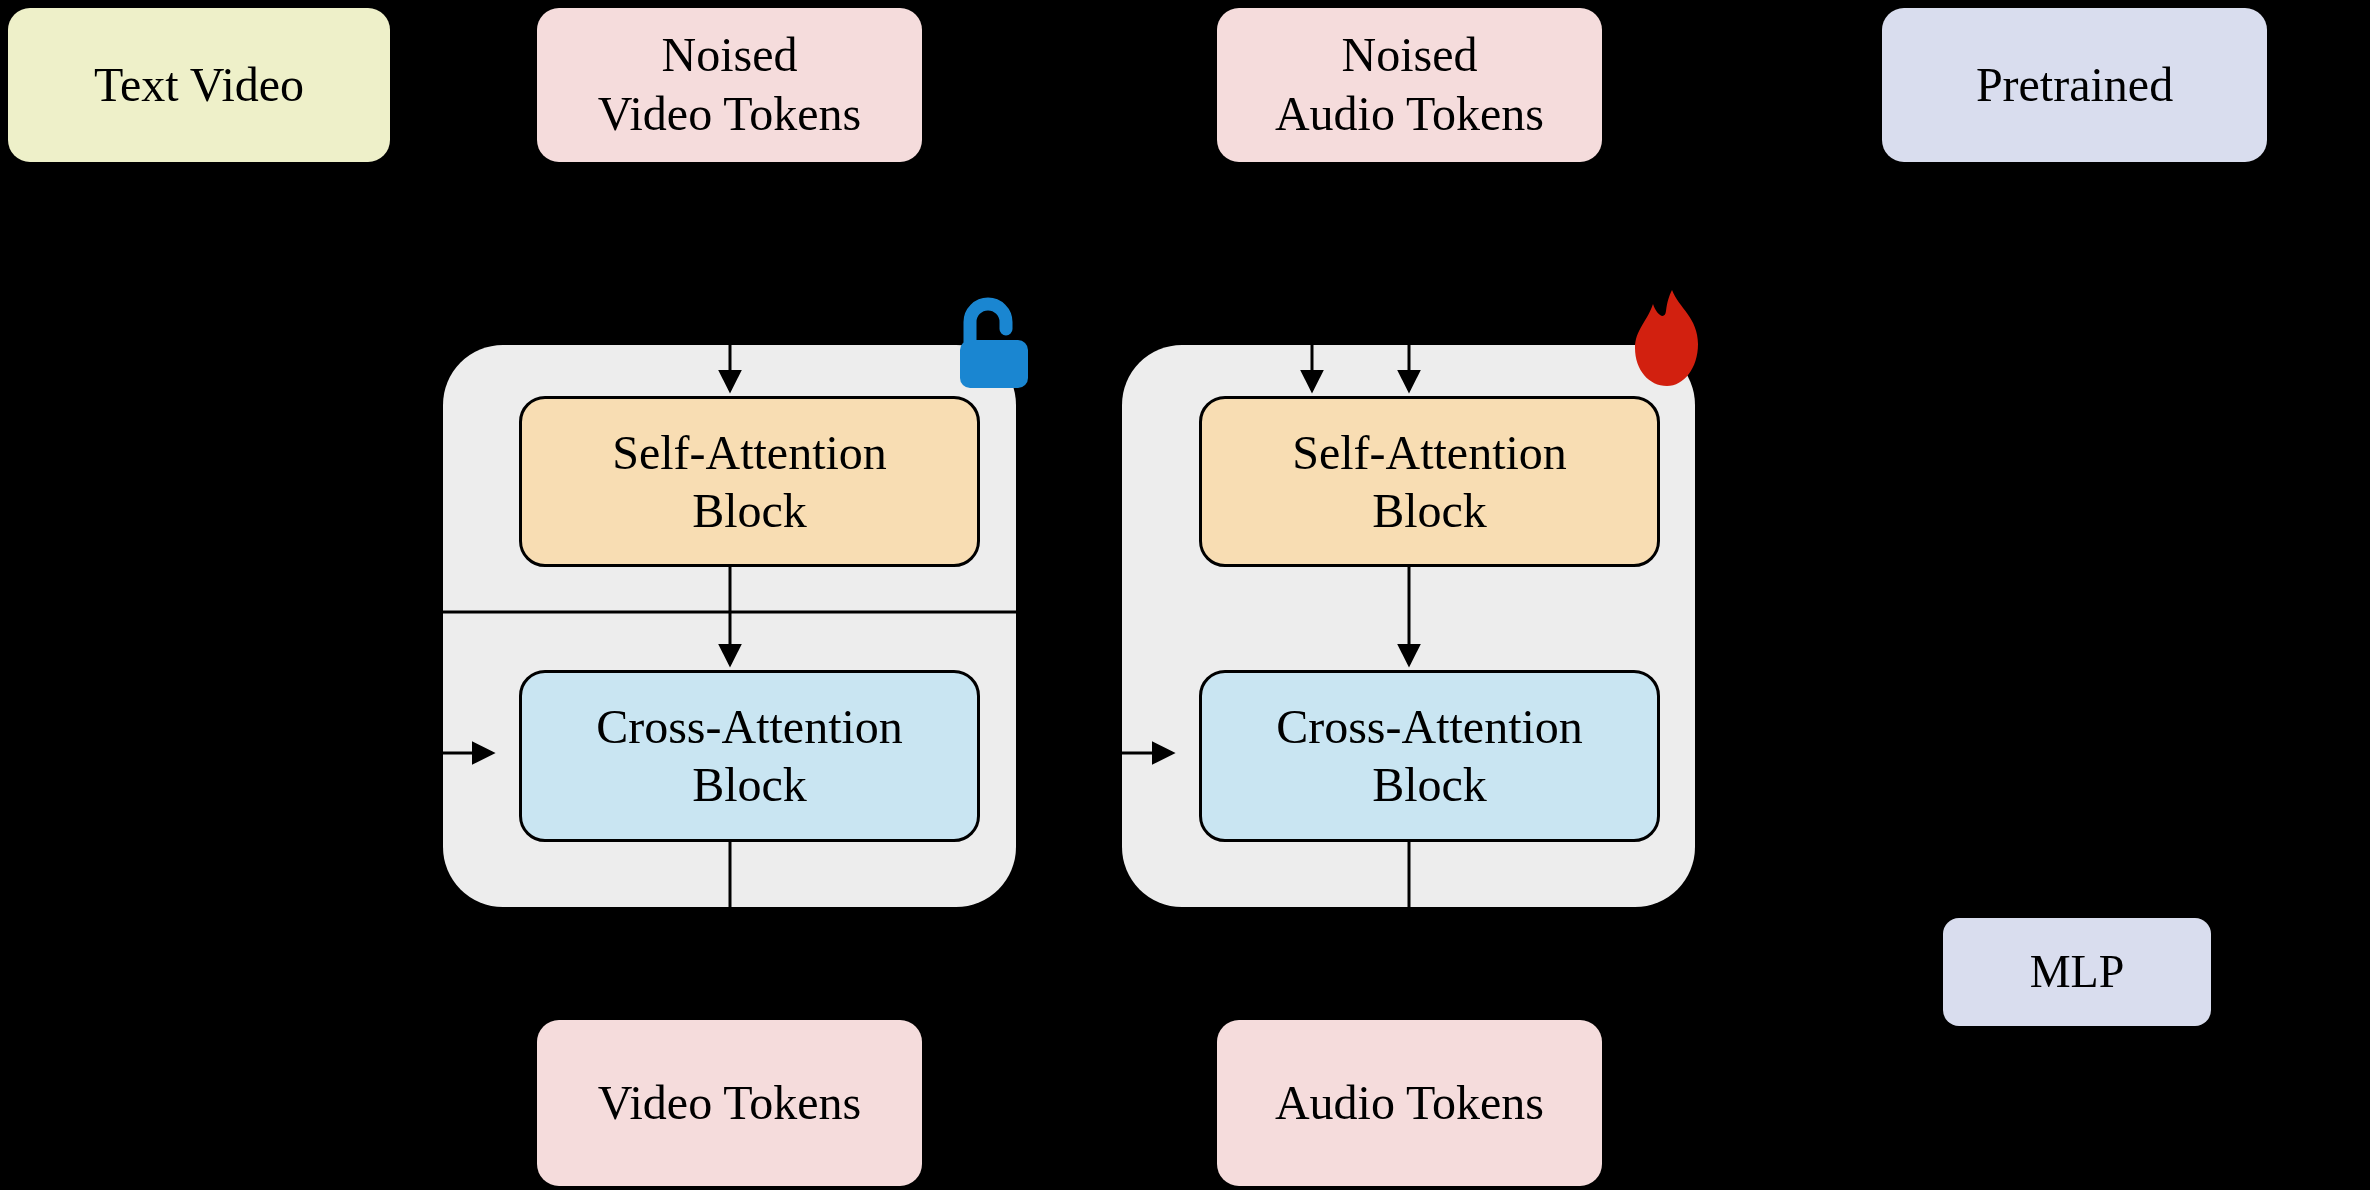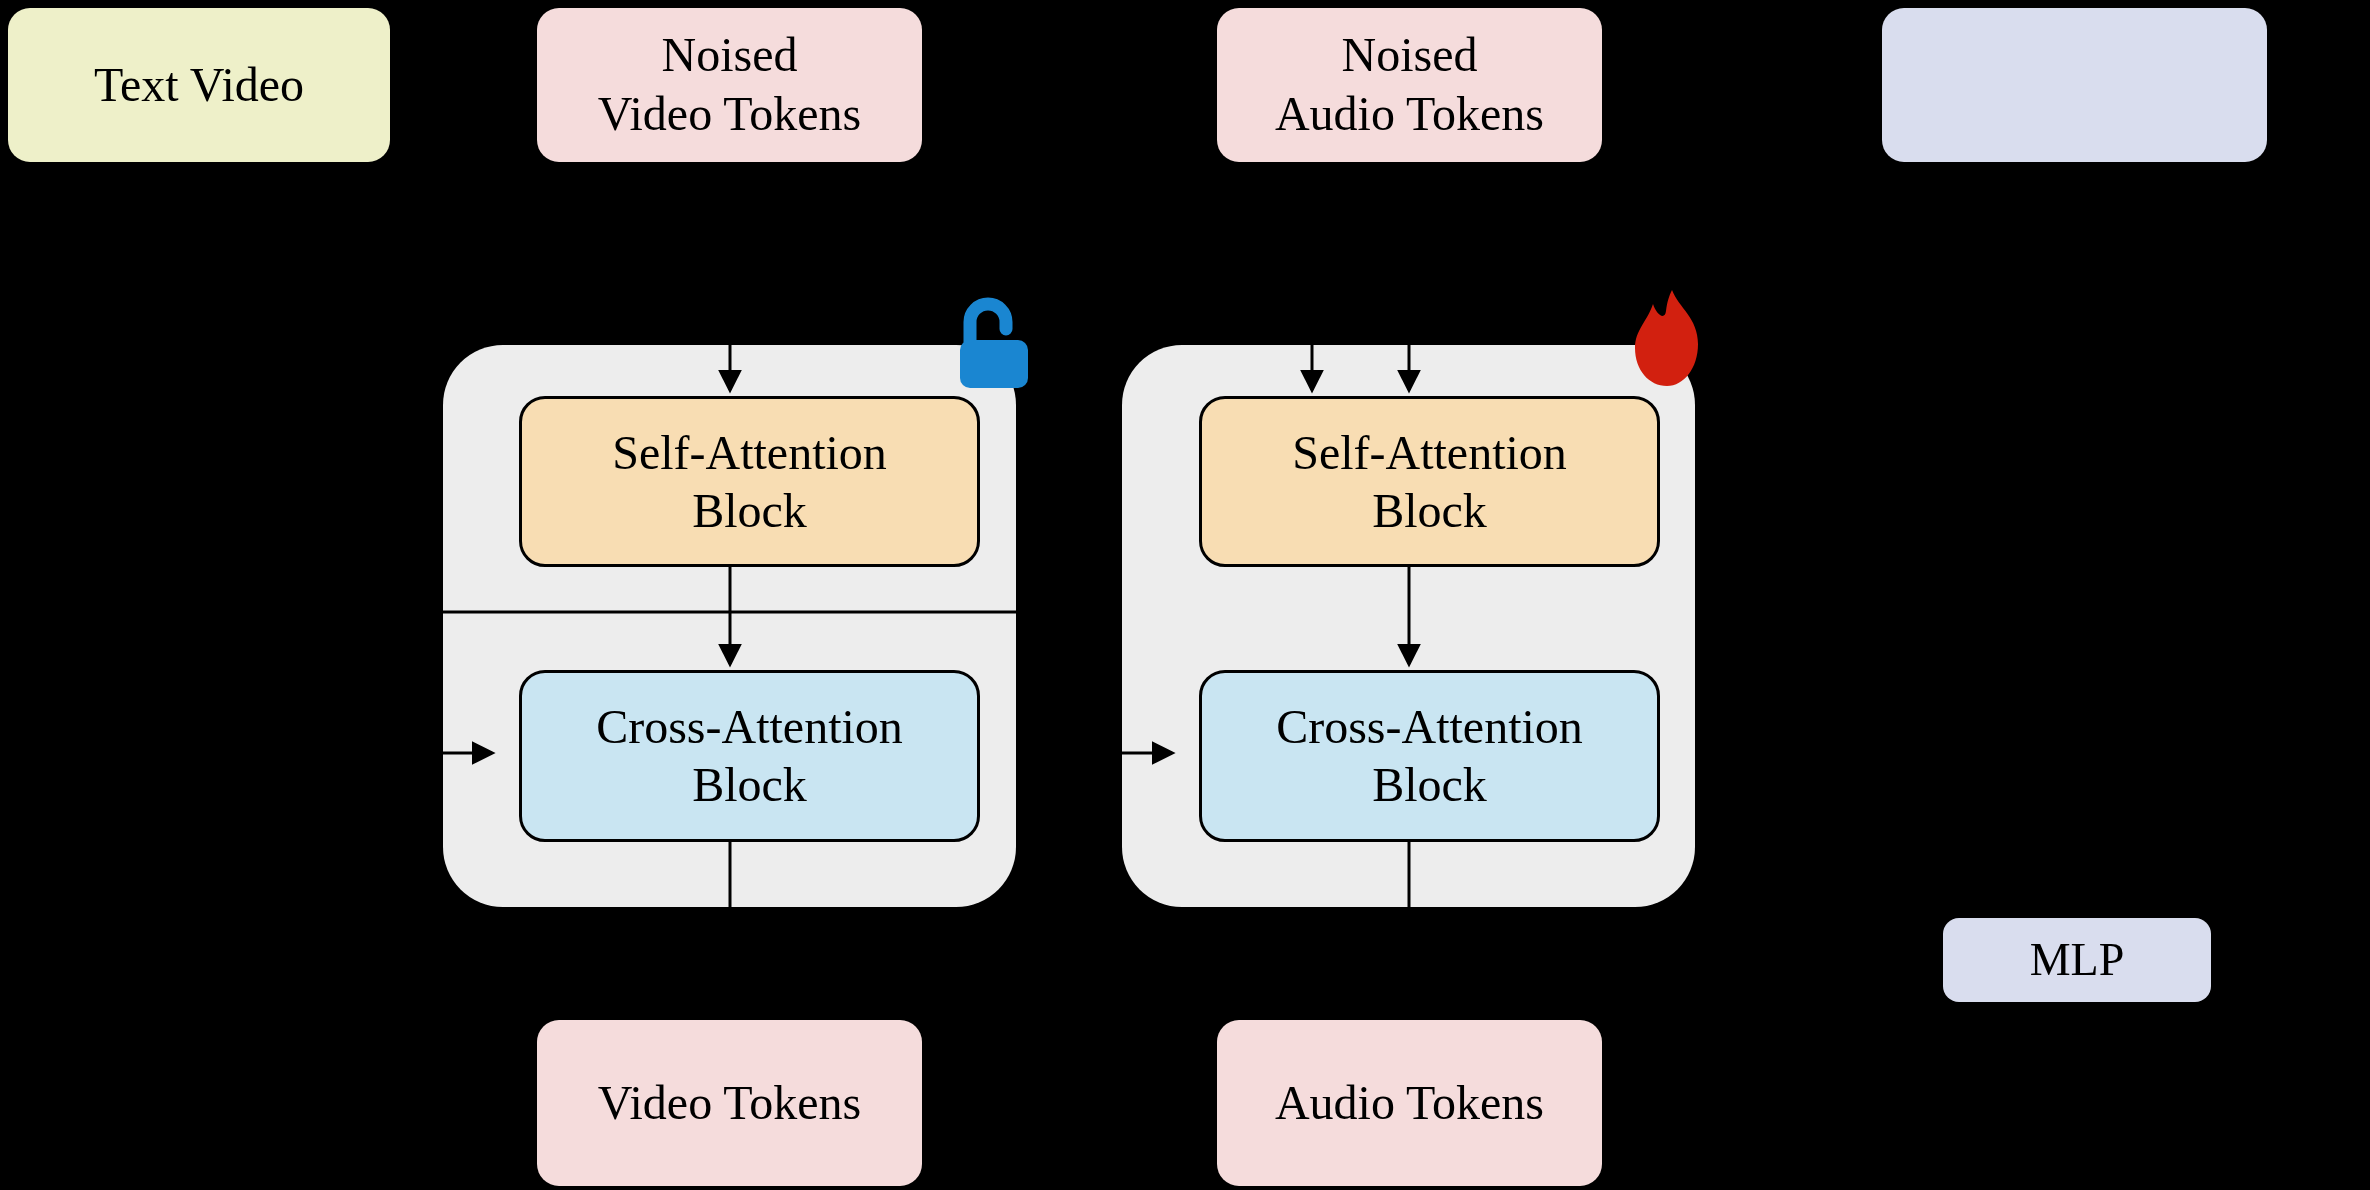--- a/index.html
+++ b/index.html
@@ -90,20 +90,21 @@
     <div>Noised</div>
     <div>Video Tokens</div>
   </div>
 
   <div class="node" style="left: 1217px; top: 8px; width: 385px; height: 154px; background-color: rgb(245, 220, 220);">
     <div>Noised</div>
     <div>Audio Tokens</div>
   </div>
 
   <div class="node" style="left: 1882px; top: 8px; width: 385px; height: 154px; background-color: rgb(217, 221, 238);">
+    <div>Pretrained</div>
   </div>
 
   <div class="attn-block" style="left: 499px; top: 396px; width: 461px; height: 171px; background-color: rgb(248, 221, 179);">
     <div>Self-Attention</div>
     <div>Block</div>
   </div>
   <div class="attn-block" style="left: 499px; top: 670px; width: 461px; height: 172px; background-color: rgb(201, 229, 242);">
     <div>Cross-Attention</div>
     <div>Block</div>
   </div>
@@ -127,17 +128,17 @@
   </svg>
 
   <div class="node" style="left: 537px; top: 1020px; width: 385px; height: 166px; background-color: rgb(245, 220, 220);">
     <div>Video Tokens</div>
   </div>
 
   <div class="node" style="left: 1217px; top: 1020px; width: 385px; height: 166px; background-color: rgb(245, 220, 220);">
     <div>Audio Tokens</div>
   </div>
 
-  <div class="node" style="left: 1943px; top: 918px; width: 268px; height: 84px; font-size: 46px; border-radius: 16px; background-color: rgb(217, 221, 238);">
+  <div class="node" style="left: 1943px; top: 918px; width: 268px; height: 108px; font-size: 46px; border-radius: 16px; background-color: rgb(217, 221, 238);">
     <div>MLP</div>
   </div>
 
 </div>
 
 </body></html>

